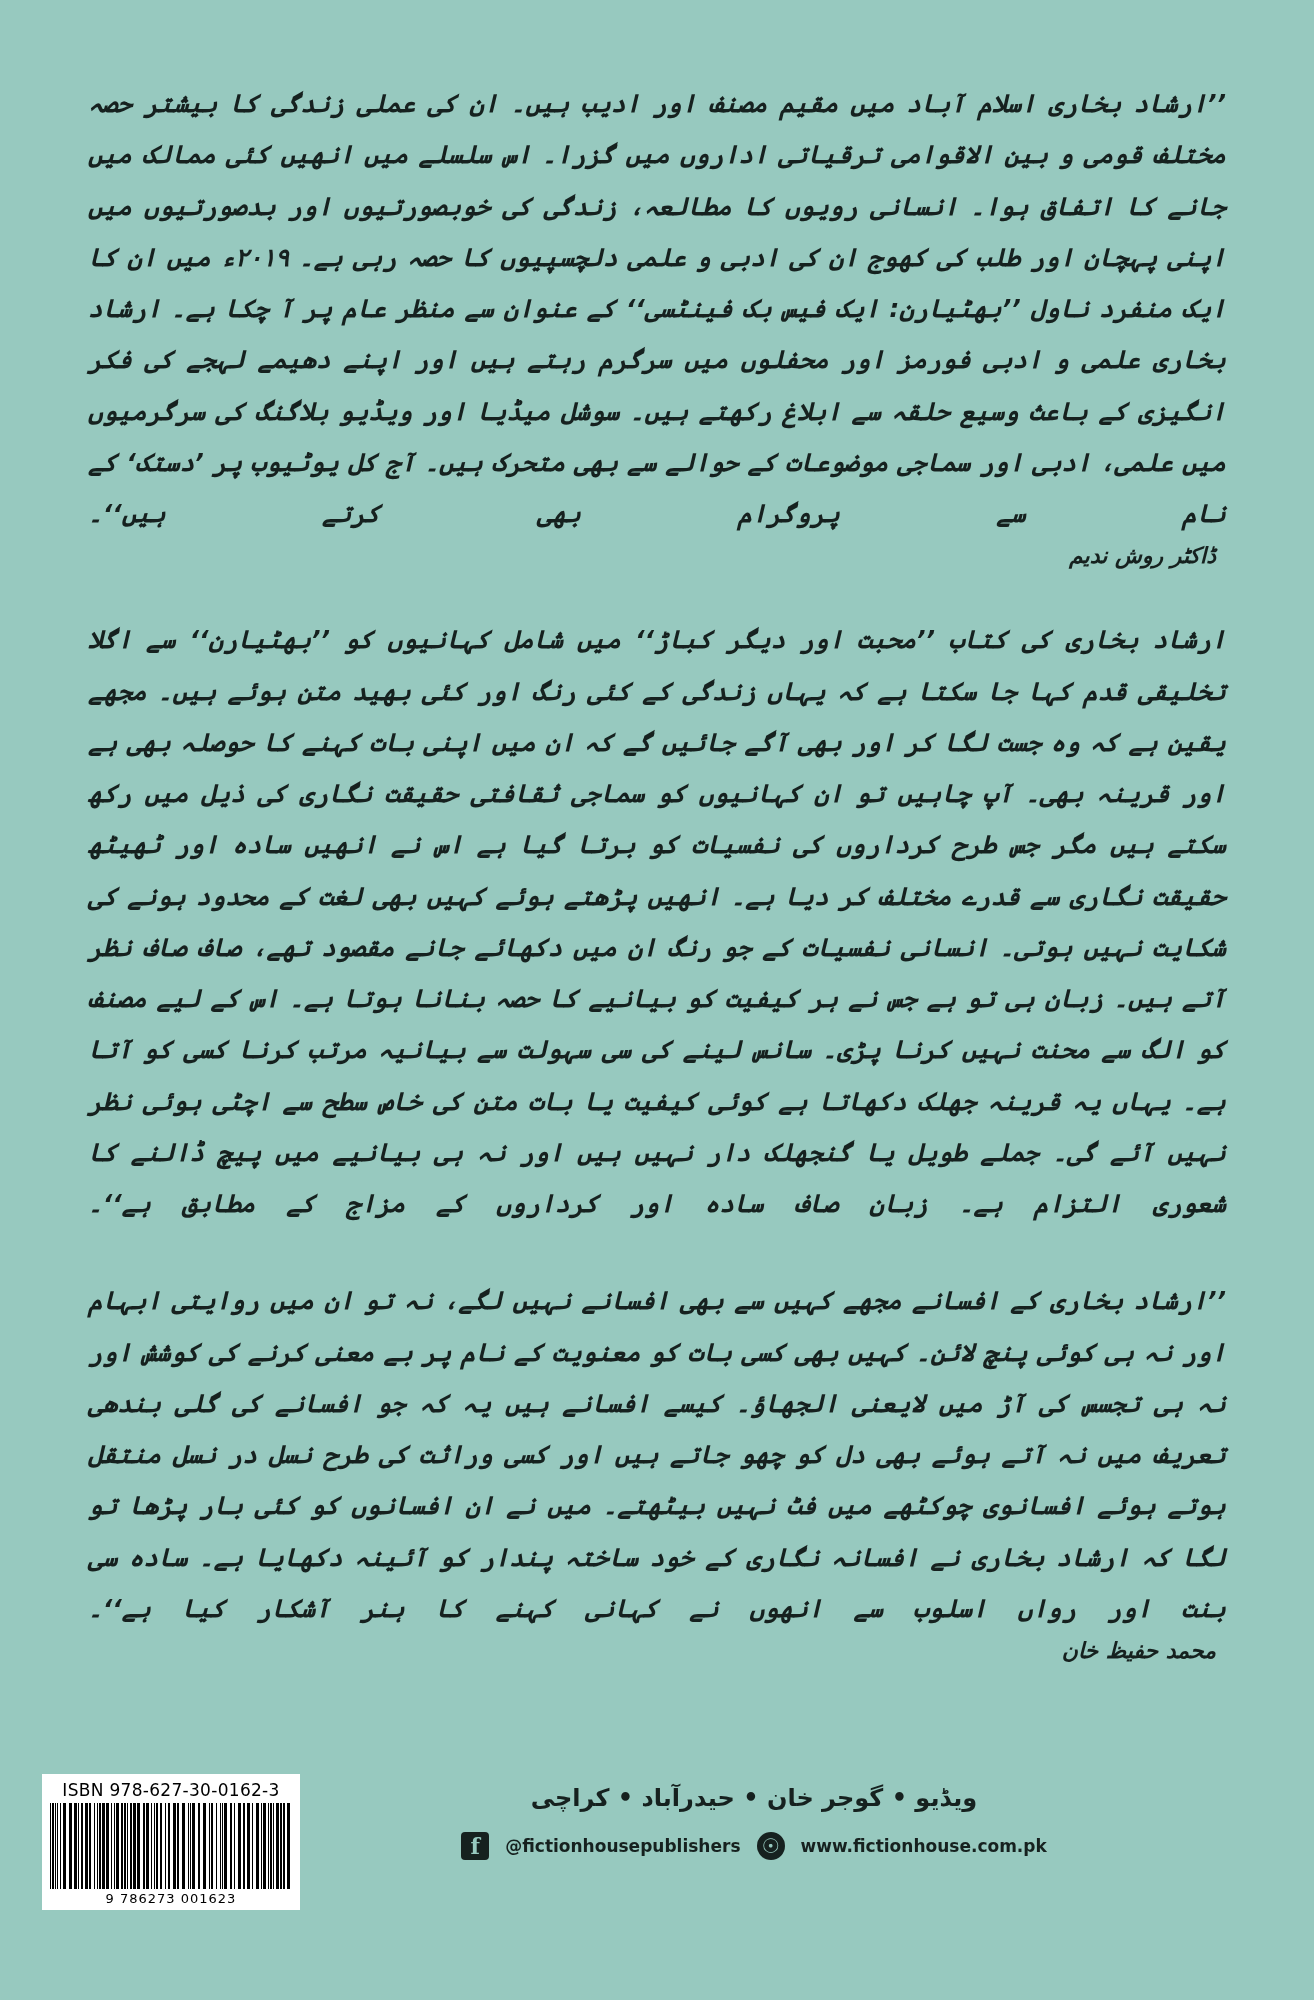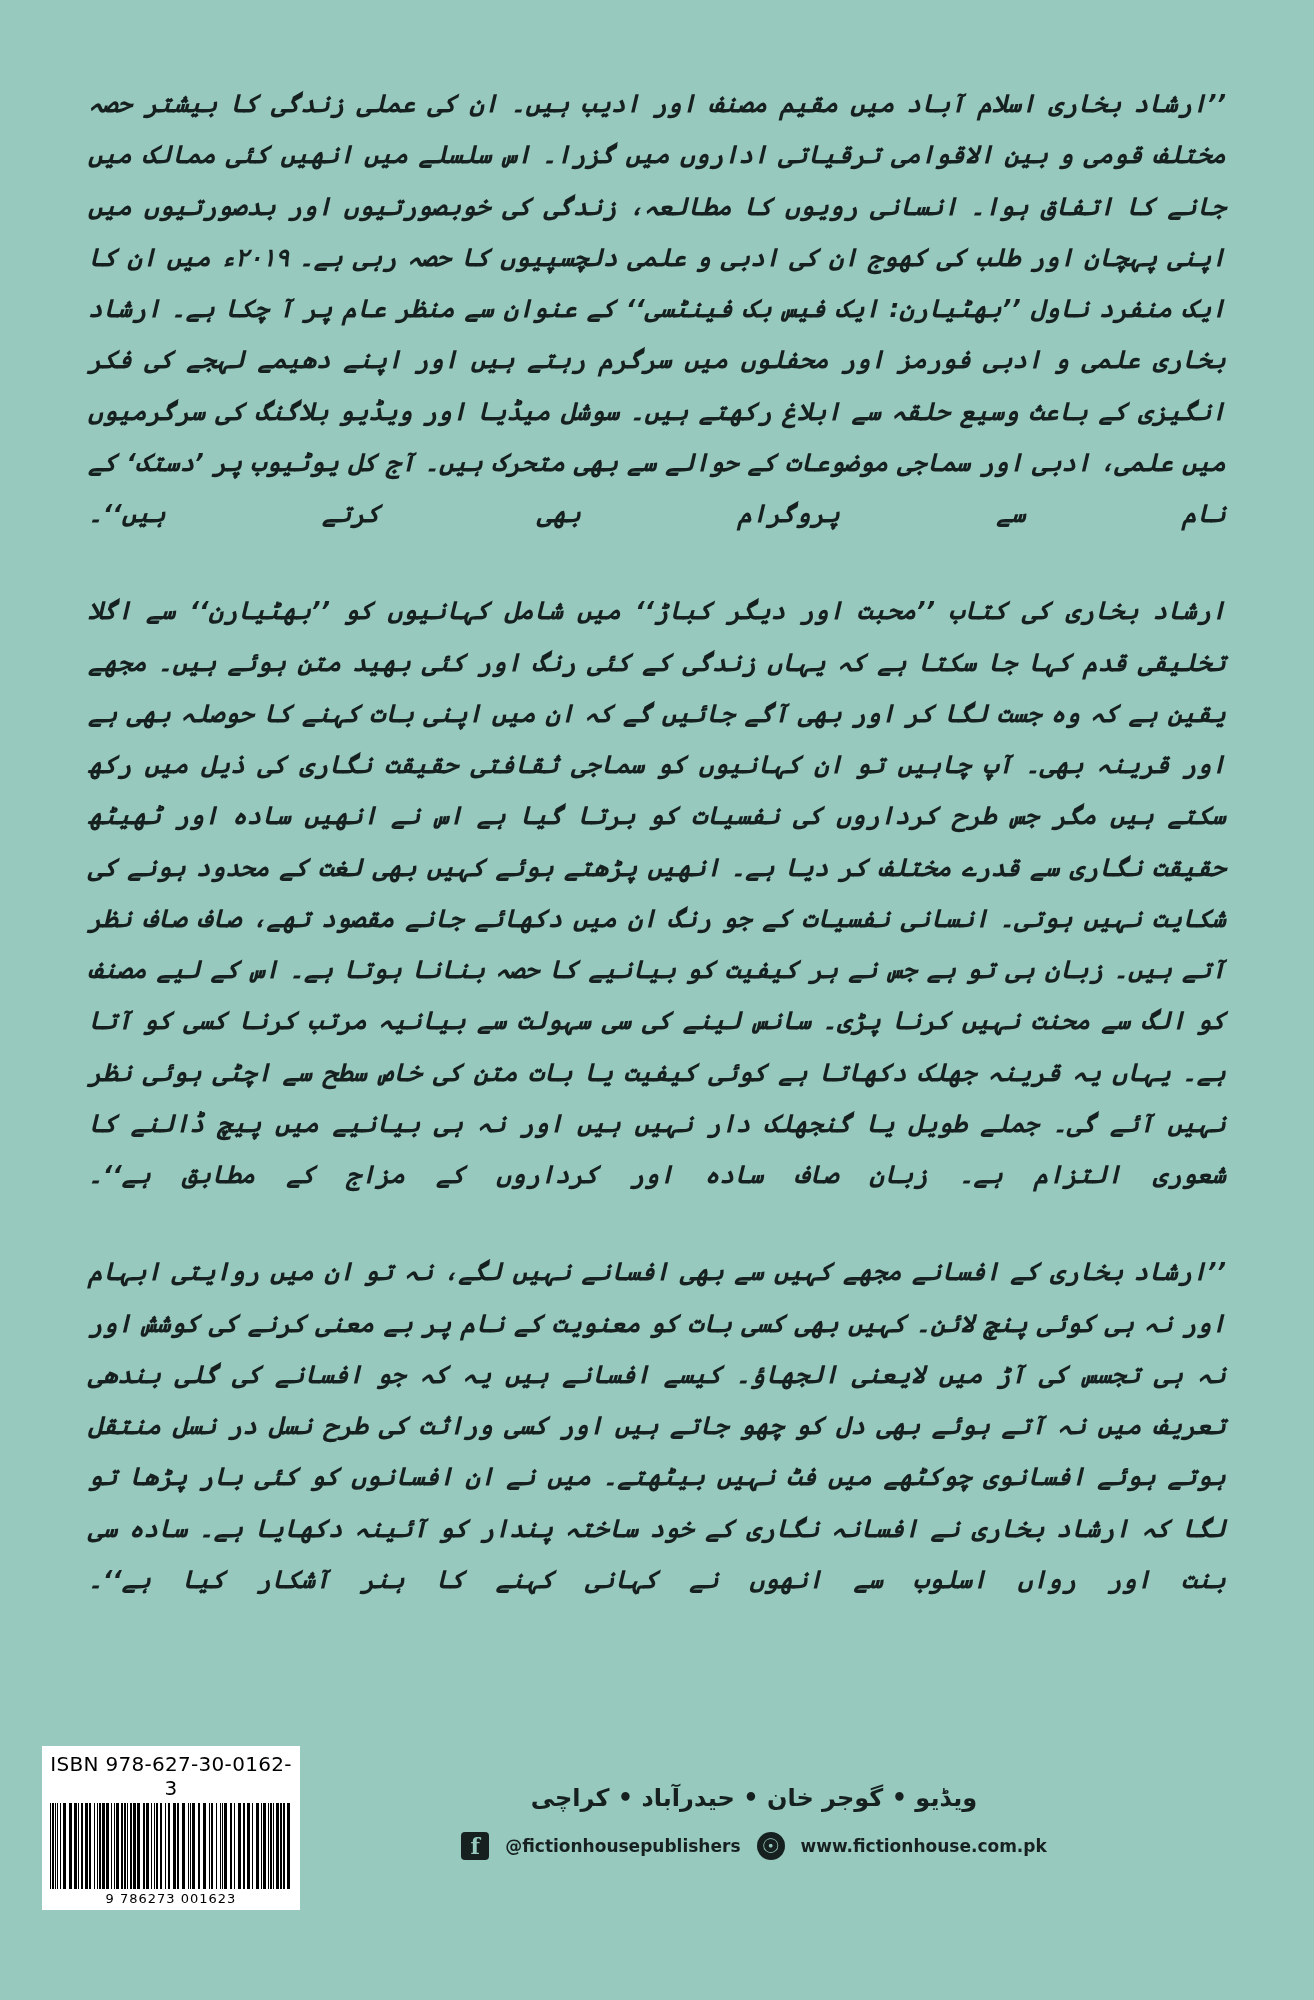--- a/index.html
+++ b/index.html
@@ -167,21 +167,21 @@
     right: 1014px;
     bottom: 54px;
     width: 258px;
     background: #ffffff;
     padding: 6px 8px 4px 8px;
     box-sizing: border-box;
     direction: ltr;
   }
   .isbn-text {
     font-family: "DejaVu Sans", sans-serif;
-    font-size: 20px;
+    font-size: 17px;
     color: #000;
     text-align: center;
     margin-bottom: 3px;
     letter-spacing: 0.3px;
   }
   .bars {
     height: 86px;
     display: flex;
     align-items: stretch;
     gap: 0;
@@ -205,32 +205,34 @@
 <body>
 
 <div class="page">
 
   <div class="content">
 
     <div class="block">
       <div class="blurb">
         <p>’’ارشاد بخاری اسلام آباد میں مقیم مصنف اور ادیب ہیں۔ ان کی عملی زندگی کا بیشتر حصہ مختلف قومی و بین الاقوامی ترقیاتی اداروں میں گزرا۔ اس سلسلے میں انھیں کئی ممالک میں جانے کا اتفاق ہوا۔ انسانی رویوں کا مطالعہ، زندگی کی خوبصورتیوں اور بدصورتیوں میں اپنی پہچان اور طلب کی کھوج ان کی ادبی و علمی دلچسپیوں کا حصہ رہی ہے۔ ۲۰۱۹ء میں ان کا ایک منفرد ناول ’’بھٹیارن: ایک فیس بک فینٹسی‘‘ کے عنوان سے منظر عام پر آ چکا ہے۔ ارشاد بخاری علمی و ادبی فورمز اور محفلوں میں سرگرم رہتے ہیں اور اپنے دھیمے لہجے کی فکر انگیزی کے باعث وسیع حلقہ سے ابلاغ رکھتے ہیں۔ سوشل میڈیا اور ویڈیو بلاگنگ کی سرگرمیوں میں علمی، ادبی اور سماجی موضوعات کے حوالے سے بھی متحرک ہیں۔ آج کل یوٹیوب پر ’دستک‘ کے نام سے پروگرام بھی کرتے ہیں‘‘۔</p>
       </div>
+      <div class="attribution">ڈاکٹر روش ندیم</div>
     </div>
 
     <div class="block b2">
       <div class="blurb">
         <p>ارشاد بخاری کی کتاب ’’محبت اور دیگر کباڑ‘‘ میں شامل کہانیوں کو ’’بھٹیارن‘‘ سے اگلا تخلیقی قدم کہا جا سکتا ہے کہ یہاں زندگی کے کئی رنگ اور کئی بھید متن ہوئے ہیں۔ مجھے یقین ہے کہ وہ جست لگا کر اور بھی آگے جائیں گے کہ ان میں اپنی بات کہنے کا حوصلہ بھی ہے اور قرینہ بھی۔ آپ چاہیں تو ان کہانیوں کو سماجی ثقافتی حقیقت نگاری کی ذیل میں رکھ سکتے ہیں مگر جس طرح کرداروں کی نفسیات کو برتا گیا ہے اس نے انھیں سادہ اور ٹھیٹھ حقیقت نگاری سے قدرے مختلف کر دیا ہے۔ انھیں پڑھتے ہوئے کہیں بھی لغت کے محدود ہونے کی شکایت نہیں ہوتی۔ انسانی نفسیات کے جو رنگ ان میں دکھائے جانے مقصود تھے، صاف صاف نظر آتے ہیں۔ زبان ہی تو ہے جس نے ہر کیفیت کو بیانیے کا حصہ بنانا ہوتا ہے۔ اس کے لیے مصنف کو الگ سے محنت نہیں کرنا پڑی۔ سانس لینے کی سی سہولت سے بیانیہ مرتب کرنا کسی کو آتا ہے۔ یہاں یہ قرینہ جھلک دکھاتا ہے کوئی کیفیت یا بات متن کی خاص سطح سے اچٹی ہوئی نظر نہیں آئے گی۔ جملے طویل یا گنجھلک دار نہیں ہیں اور نہ ہی بیانیے میں پیچ ڈالنے کا شعوری التزام ہے۔ زبان صاف سادہ اور کرداروں کے مزاج کے مطابق ہے‘‘۔</p>
       </div>
     </div>
 
     <div class="block b2">
       <div class="blurb">
         <p>’’ارشاد بخاری کے افسانے مجھے کہیں سے بھی افسانے نہیں لگے، نہ تو ان میں روایتی ابہام اور نہ ہی کوئی پنچ لائن۔ کہیں بھی کسی بات کو معنویت کے نام پر بے معنی کرنے کی کوشش اور نہ ہی تجسس کی آڑ میں لایعنی الجھاؤ۔ کیسے افسانے ہیں یہ کہ جو افسانے کی گلی بندھی تعریف میں نہ آتے ہوئے بھی دل کو چھو جاتے ہیں اور کسی وراثت کی طرح نسل در نسل منتقل ہوتے ہوئے افسانوی چوکٹھے میں فٹ نہیں بیٹھتے۔ میں نے ان افسانوں کو کئی بار پڑھا تو لگا کہ ارشاد بخاری نے افسانہ نگاری کے خود ساختہ پندار کو آئینہ دکھایا ہے۔ سادہ سی بنت اور رواں اسلوب سے انھوں نے کہانی کہنے کا ہنر آشکار کیا ہے‘‘۔</p>
       </div>
+      <div class="attribution">محمد حفیظ خان</div>
     </div>
 
   </div>
 
   <div class="footer">
 
 
     <div class="cities">ویڈیو • گوجر خان • حیدرآباد • کراچی</div>
 
     <div class="web-row">

